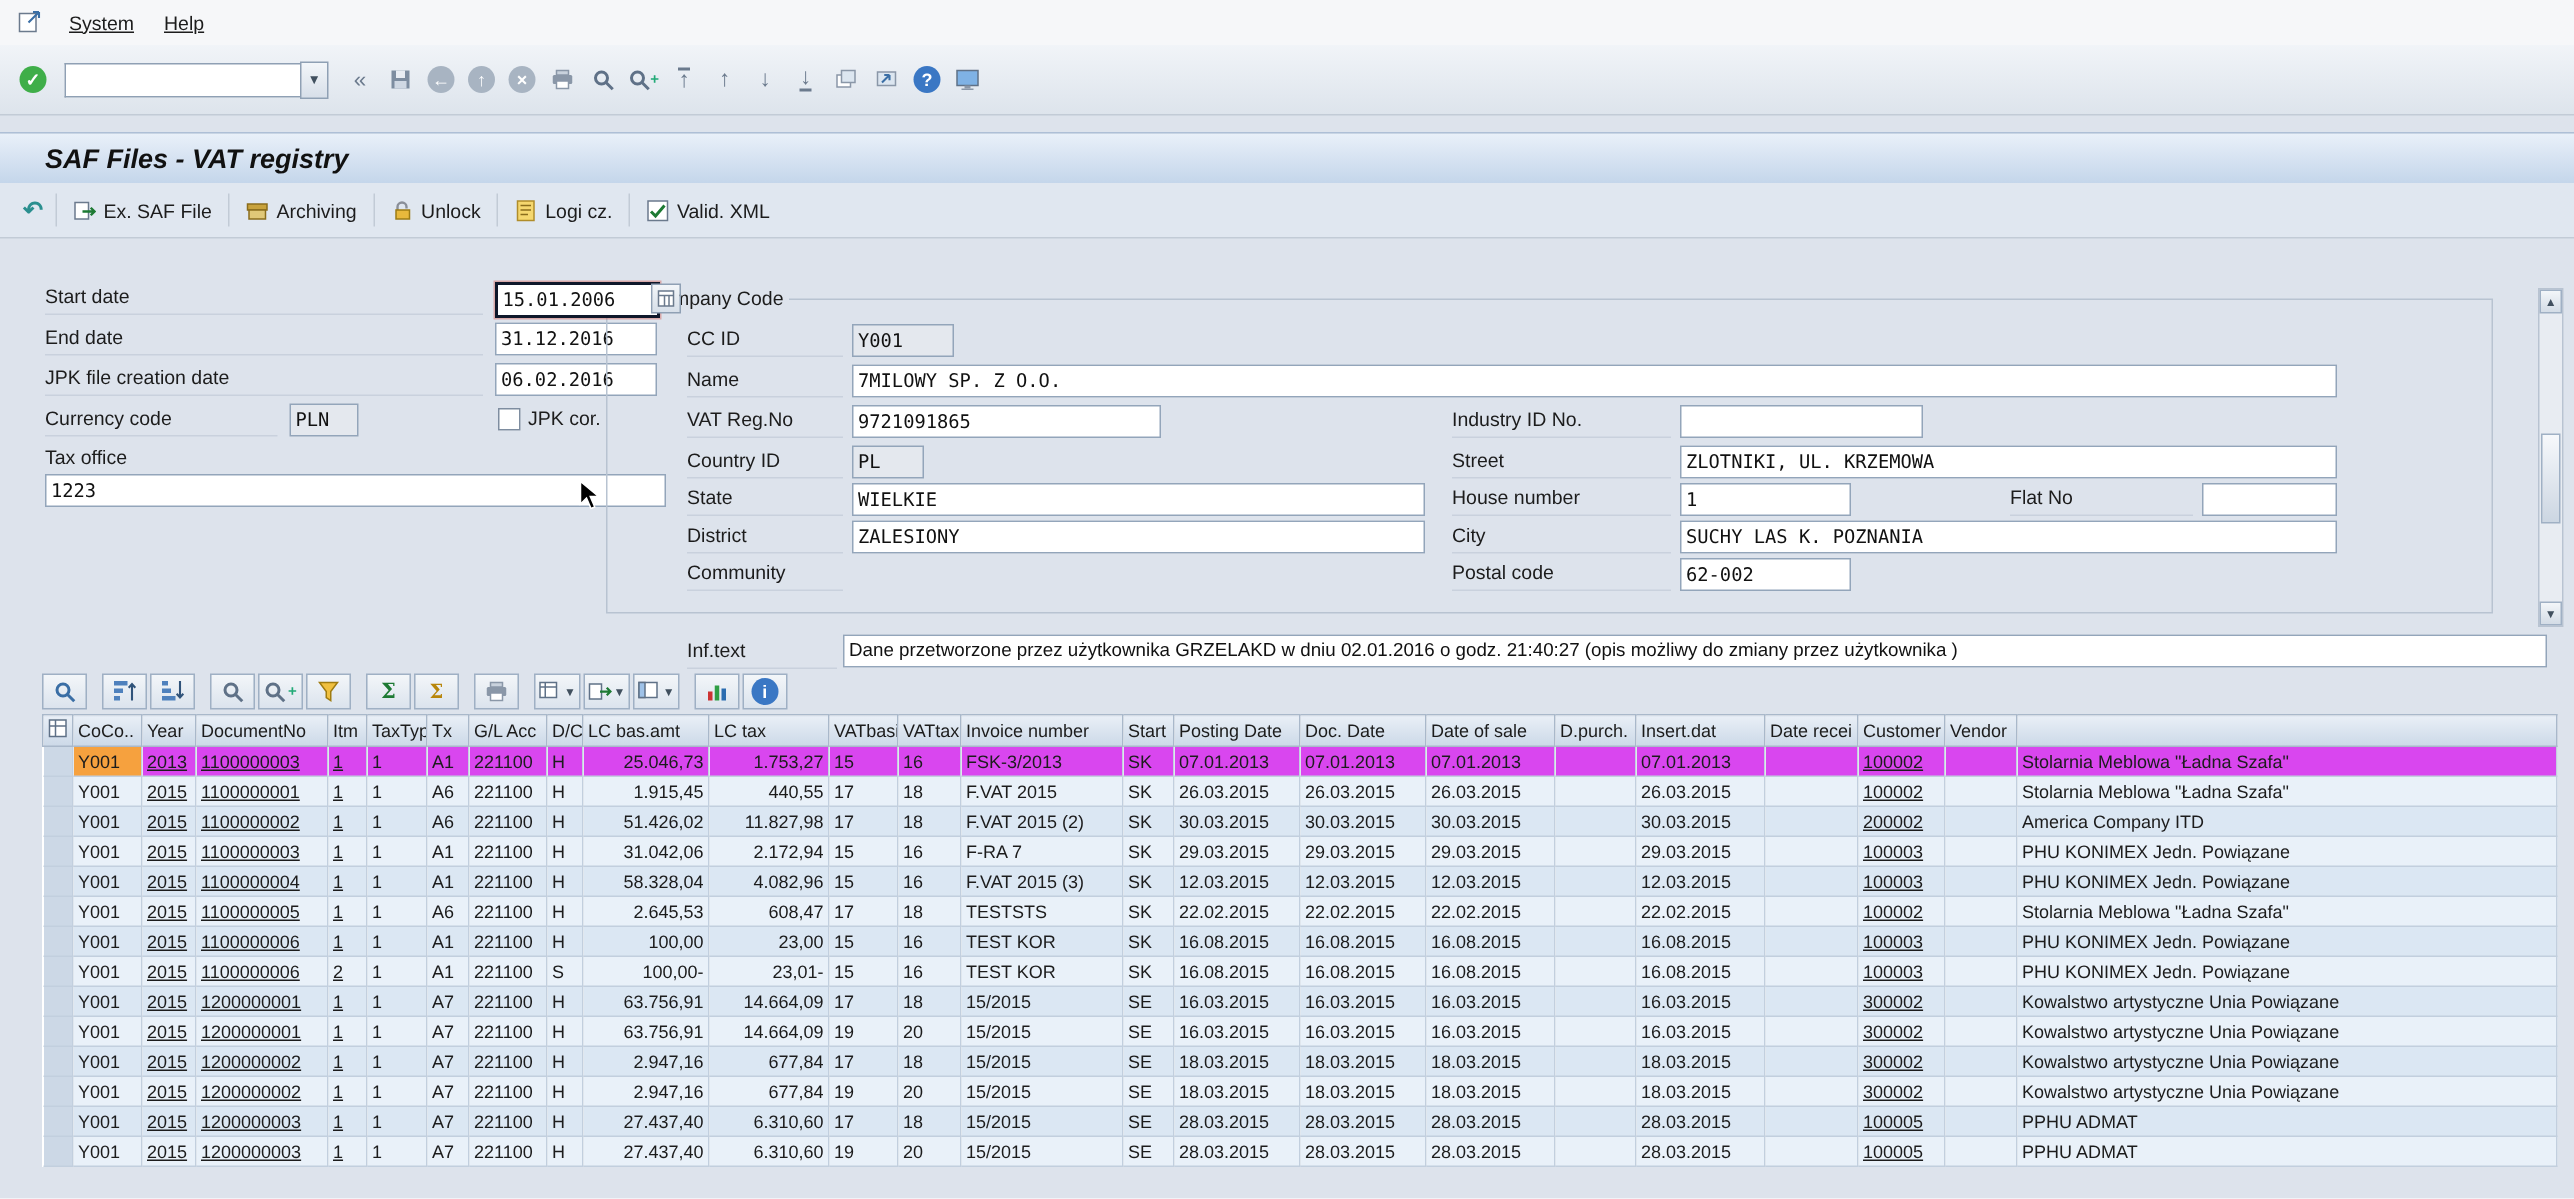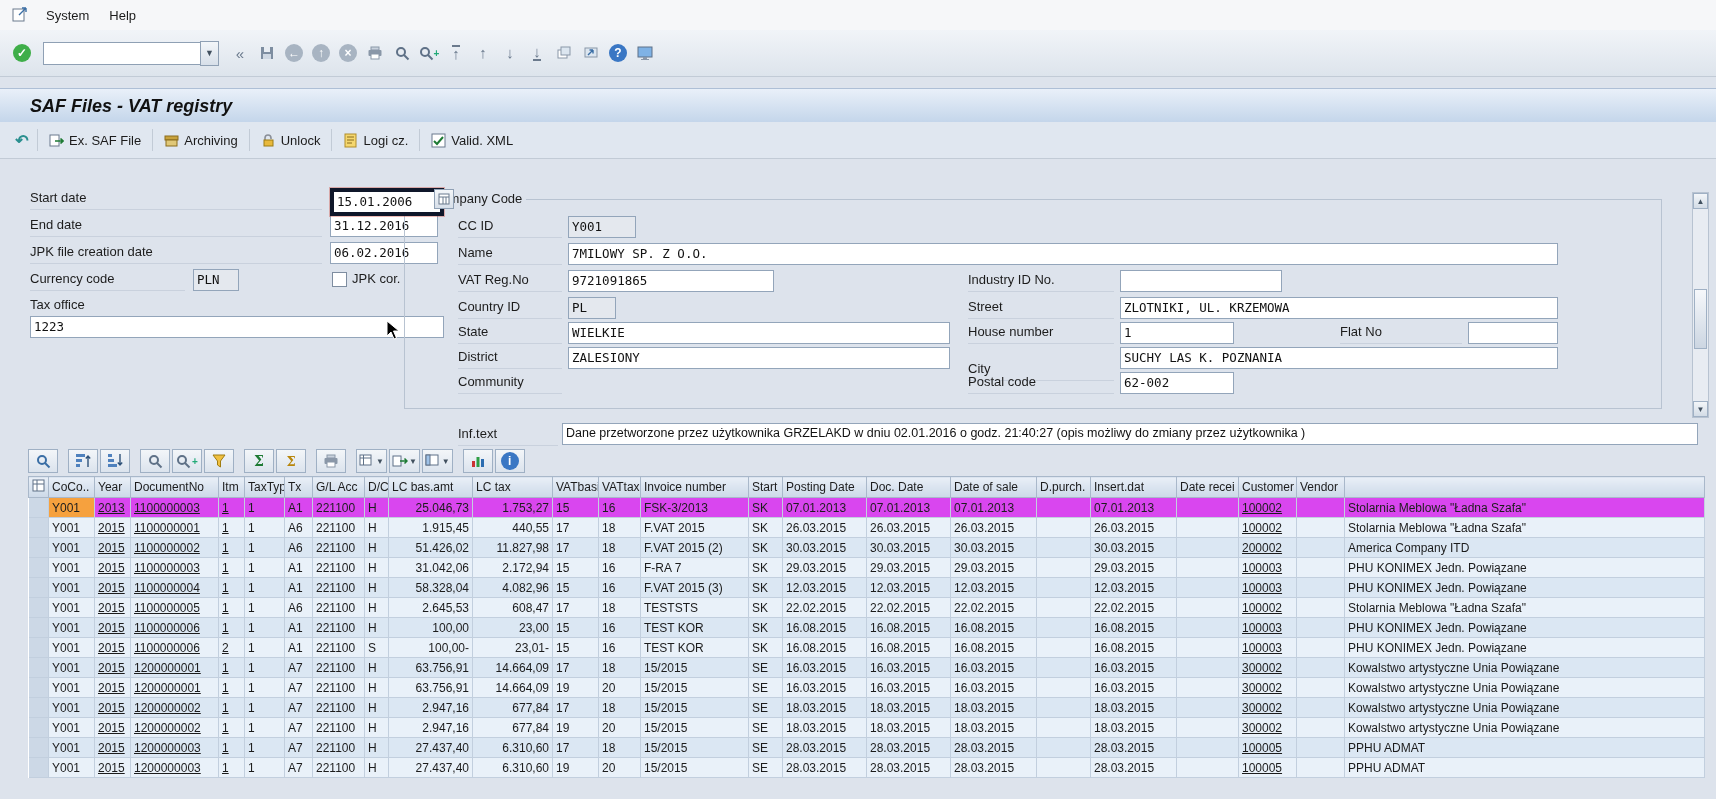--- a/index.html
+++ b/index.html
@@ -2,21 +2,21 @@
 <html><head>
 <meta charset="utf-8">
 <style>
   html,body{margin:0;padding:0;background:#fff;}
   .app{position:relative;width:1716px;height:799px;background:#dde3ec;
        font-family:"Liberation Sans",sans-serif;font-size:13px;color:#1c1c1c;overflow:hidden;}
 
   
   .menubar{position:absolute;top:0;left:0;right:0;height:30px;background:#f6f7f9;
            border-bottom:1px solid #cfd6e0;display:flex;align-items:center;padding-left:10px;gap:6px;}
-  .menu-item{padding:2px 10px;cursor:default;}
+  .menu-item{padding:2px 10px;text-decoration:underline;cursor:default;}
   .sysicon{width:20px;height:20px;display:inline-flex;align-items:center;justify-content:center;}
 
   
   .stdbar{position:absolute;top:30px;left:0;right:0;height:46px;
           background:linear-gradient(#f1f4f8,#dde4ec);border-bottom:1px solid #c2cbd6;
           display:flex;align-items:center;padding-left:10px;gap:3px;}
   .tbtn{min-width:24px;height:24px;display:inline-flex;align-items:center;justify-content:center;color:#5f7187;}
   .gly{font-size:15px;color:#6b7a8d;}
   .pg{display:inline-block;line-height:14px;}
   .pg.top{border-top:2px solid #6b7a8d;}
@@ -43,21 +43,21 @@
   .albl{font-size:13px;}
   .sep{width:1px;height:22px;background:#c2cbd6;margin:0 3px;}
   .aicon{display:inline-flex;align-items:center;}
 
   
   .flabel{position:absolute;height:19px;font-size:13px;border-bottom:1px solid #c9d1dd;white-space:nowrap;overflow:hidden;}
   .field{position:absolute;height:20px;background:#fff;border:1px solid #93a5ba;
          font-family:"DejaVu Sans Mono",monospace;font-size:12.5px;line-height:19px;
          padding:0 3px;white-space:nowrap;overflow:hidden;color:#111;}
   .field.ro{background:#e4e8ee;}
-  .field.focus{border:4px solid #0f172a;box-shadow:0 0 0 1px rgba(207,59,46,.35);}
+  .field.focus{border:2px solid #0f172a;box-shadow:0 0 0 1px rgba(207,59,46,.35);}
   .minibtn{position:absolute;width:18px;height:18px;background:linear-gradient(#f3f6f9,#d7dfe9);
            border:1px solid #8fa0b4;display:flex;align-items:center;justify-content:center;}
   .checkbox{position:absolute;width:13px;height:13px;background:#fff;border:1px solid #7e8da0;}
   .groupbox{position:absolute;border:1px solid #b8c3d1;}
   .grouptitle{position:absolute;background:#dde3ec;padding:0 4px;font-size:13px;z-index:1;}
 
   
   .vsb{position:absolute;width:15px;background:#e8ecf2;border:1px solid #b8c3d1;}
   .vsb .arr{position:absolute;left:0;width:13px;height:14px;background:linear-gradient(#f3f6f9,#d3dce6);
             border:1px solid #9fb0c4;display:flex;align-items:center;justify-content:center;font-size:8px;color:#41505f;}
@@ -302,21 +302,21 @@
   <div class="field" style="left:1120px;top:270px;width:154px;"></div>
 
   <div class="flabel" style="left:968px;top:299px;width:146px;">Street</div>
   <div class="field" style="left:1120px;top:297px;width:430px;">ZLOTNIKI, UL. KRZEMOWA</div>
 
   <div class="flabel" style="left:968px;top:324px;width:146px;">House number</div>
   <div class="field" style="left:1120px;top:322px;width:106px;">1</div>
   <div class="flabel" style="left:1340px;top:324px;width:122px;">Flat No</div>
   <div class="field" style="left:1468px;top:322px;width:82px;"></div>
 
-  <div class="flabel" style="left:968px;top:349px;width:146px;margin-top:12px;">City</div>
+  <div class="flabel" style="left:968px;top:349px;width:146px;">City</div>
   <div class="field" style="left:1120px;top:347px;width:430px;">SUCHY LAS K. POZNANIA</div>
 
   <div class="flabel" style="left:968px;top:374px;width:146px;">Postal code</div>
   <div class="field" style="left:1120px;top:372px;width:106px;">62-002</div>
 
   <div class="vsb" style="left:1692px;top:192px;height:224px;">
     <div class="arr" style="top:0;">▲</div>
     <div class="thumb" style="top:96px;height:58px;"></div>
     <div class="arr" style="bottom:0;">▼</div>
   </div>

